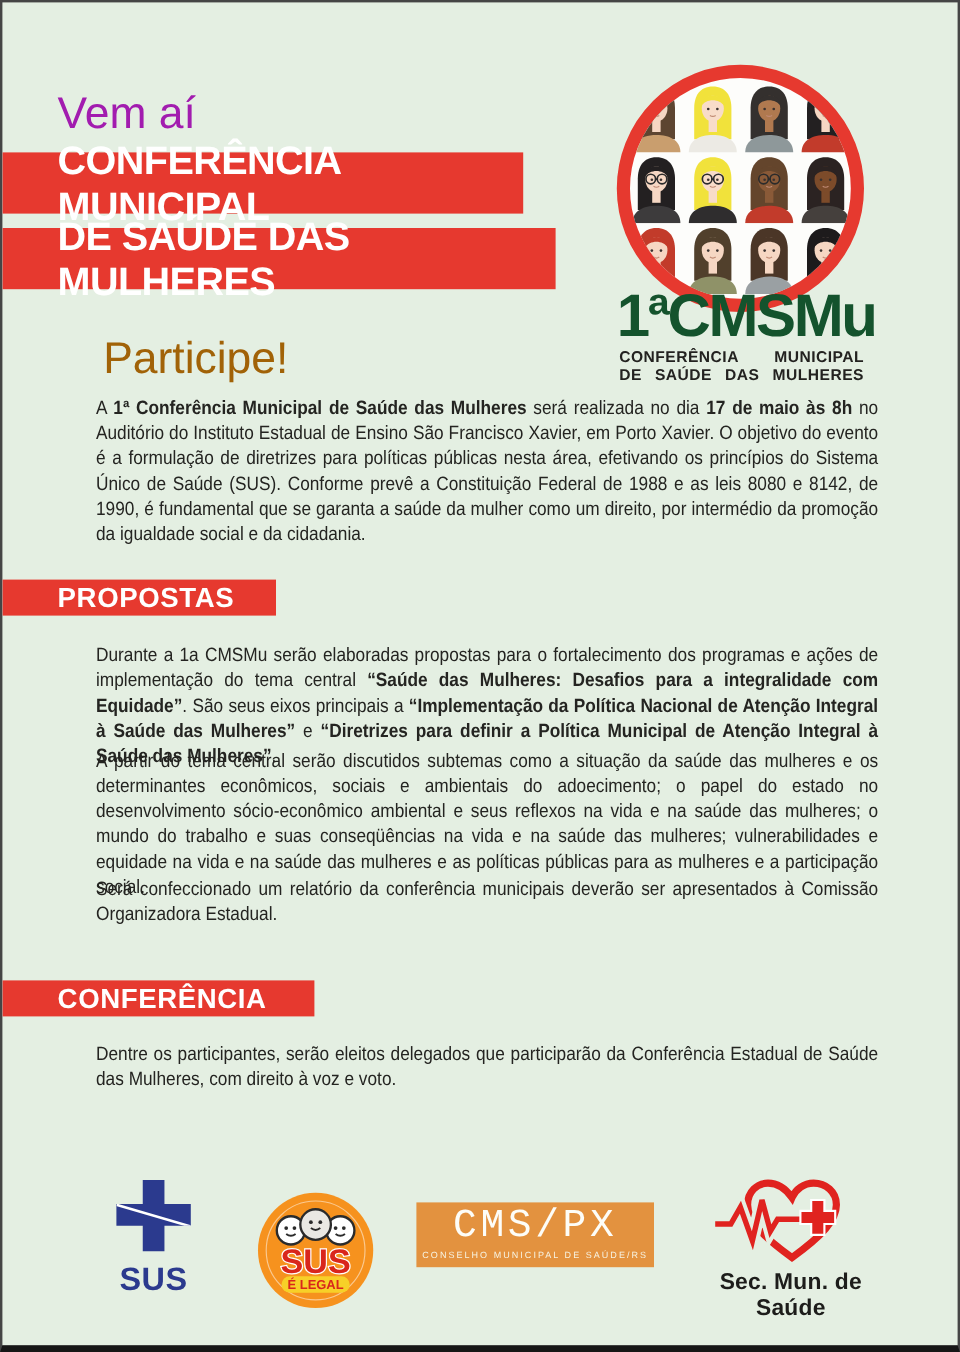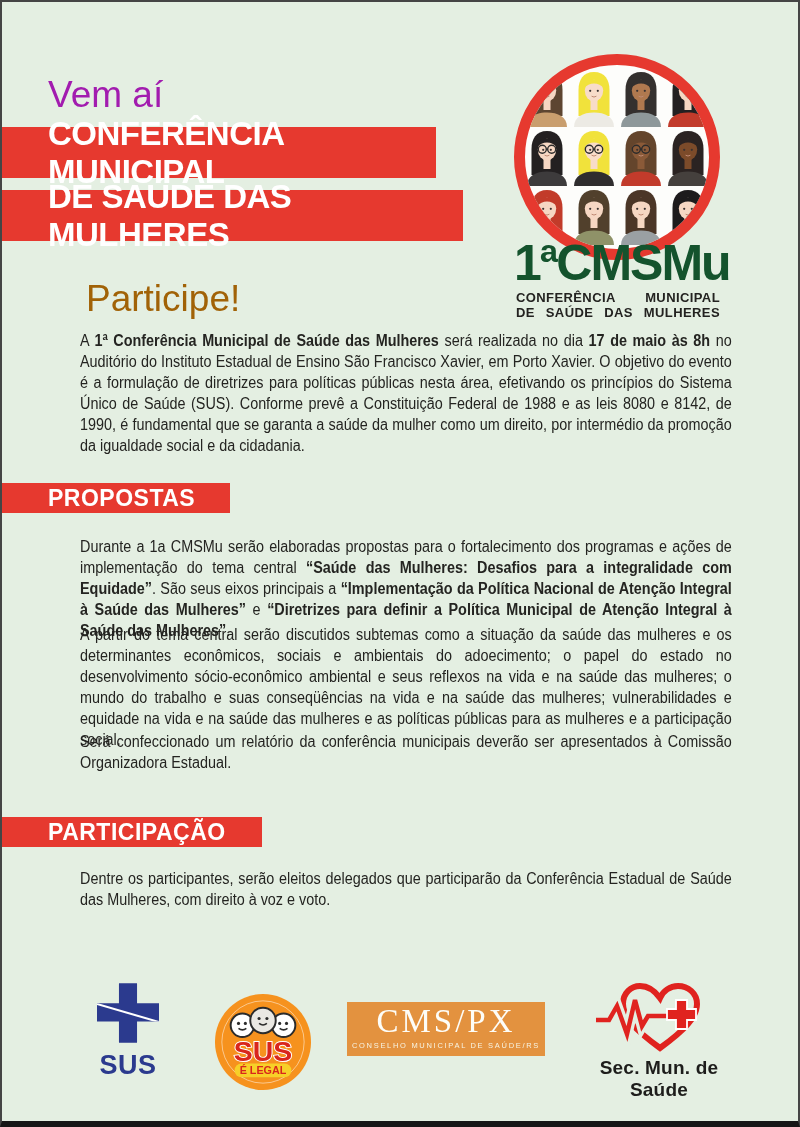--- a/index.html
+++ b/index.html
@@ -50,21 +50,21 @@
   }
   .para-inner b{font-weight:bold;}
 
   .footer-sus{position:absolute; left:93px; top:980px; width:66px; text-align:center;}
   .footer-sus .sus-label{margin-top:2px; font-size:27px; font-weight:bold; color:var(--sus-blue,#2b3a8e); letter-spacing:0.5px;}
   .sus-legal-badge{position:absolute; left:212px; top:991px; width:98px; height:98px;}
   .cms-box{
     position:absolute; left:345px; top:1000px; width:198px; height:54px; box-sizing:border-box;
     background:var(--cms-orange,#e3923f); text-align:center; padding-top:3px;
   }
-  .cms-title{font-family:Liberation Serif, serif; font-size:33px; color:#fdfdf8; letter-spacing:3px; line-height:1;}
+  .cms-title{font-family:Liberation Mono, monospace; font-size:33px; color:#fdfdf8; letter-spacing:3px; line-height:1;}
   .cms-subtitle{font-size:7.5px; color:#f7f3e2; letter-spacing:1.7px; font-weight:normal; margin-top:3px;}
   .heart-logo{position:absolute; left:592px; top:978px; width:130px; text-align:center;}
   .heart-label{margin-top:1px; font-size:19px; font-weight:bold; color:#1d1d1b; letter-spacing:0.2px;}
 </style>
 </head>
 <body>
 
 <div class="poster">
 
   <div class="teaser">Vem aí</div>
@@ -242,21 +242,21 @@
     <div class="para-inner"><span>Durante a 1a CMSMu serão elaboradas propostas para o fortalecimento dos programas e ações de implementação do tema central </span><b>“Saúde das Mulheres: Desafios para a integralidade com Equidade”</b><span>. São seus eixos principais a </span><b>“Implementação da Política Nacional de Atenção Integral à Saúde das Mulheres”</b><span> e </span><b>“Diretrizes para definir a Política Municipal de Atenção Integral à Saúde das Mulheres”</b><span>.</span></div>
   </div>
   <div class="para" style="top:622px;">
     <div class="para-inner"><span>A partir do tema central serão discutidos subtemas como a situação da saúde das mulheres e os determinantes econômicos, sociais e ambientais do adoecimento; o papel do estado no desenvolvimento sócio-econômico ambiental e seus reflexos na vida e na saúde das mulheres; o mundo do trabalho e suas conseqüências na vida e na saúde das mulheres; vulnerabilidades e equidade na vida e na saúde das mulheres e as políticas públicas para as mulheres e a participação social.</span></div>
   </div>
   <div class="para" style="top:729px;">
     <div class="para-inner"><span>Será confeccionado um relatório da conferência municipais deverão ser apresentados à Comissão Organizadora Estadual.</span></div>
   </div>
 
   <div class="banner banner-sec banner-participacao">
-    <span>PARTICIPAÇÃO</span>
+    <span>CONFERÊNCIA</span>
   </div>
 
   <div class="para" style="top:866px;">
     <div class="para-inner"><span>Dentre os participantes, serão eleitos delegados que participarão da Conferência Estadual de Saúde das Mulheres, com direito à voz e voto.</span></div>
   </div>
 
   <div class="footer-sus">
     <svg width="66" height="62" viewBox="0 0 50 48">
       <defs>
           <clipPath id="susclip">

